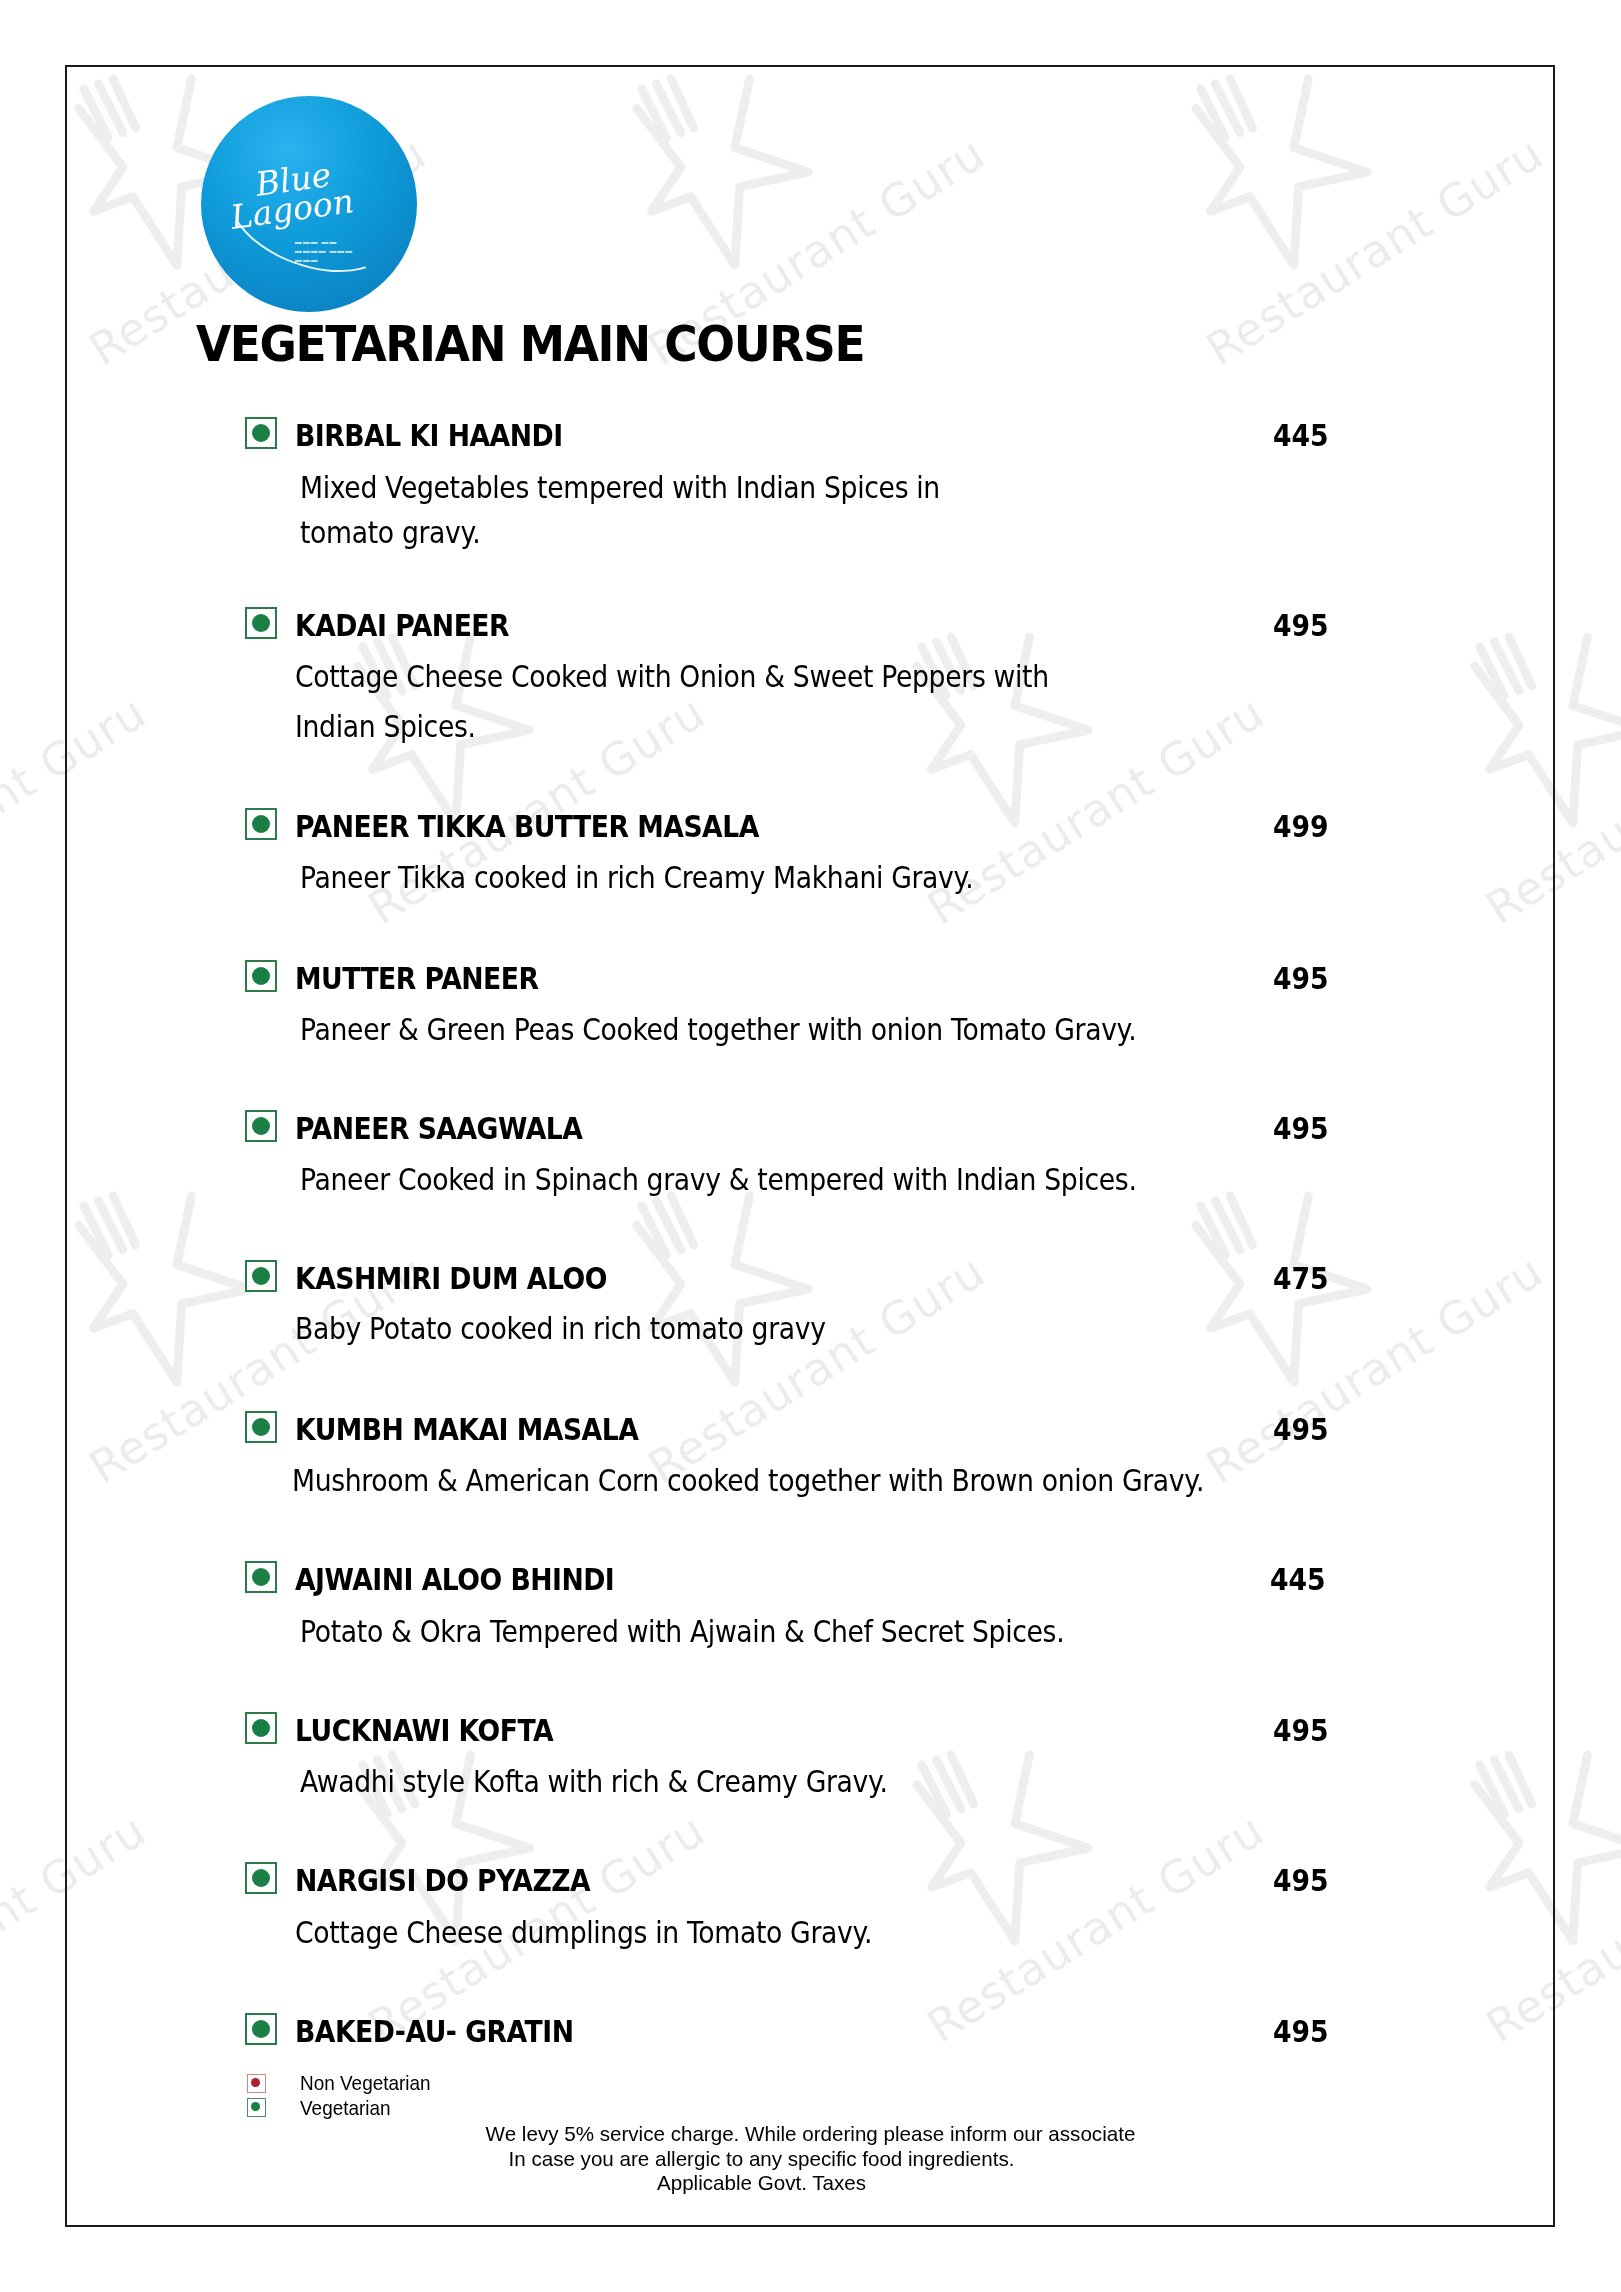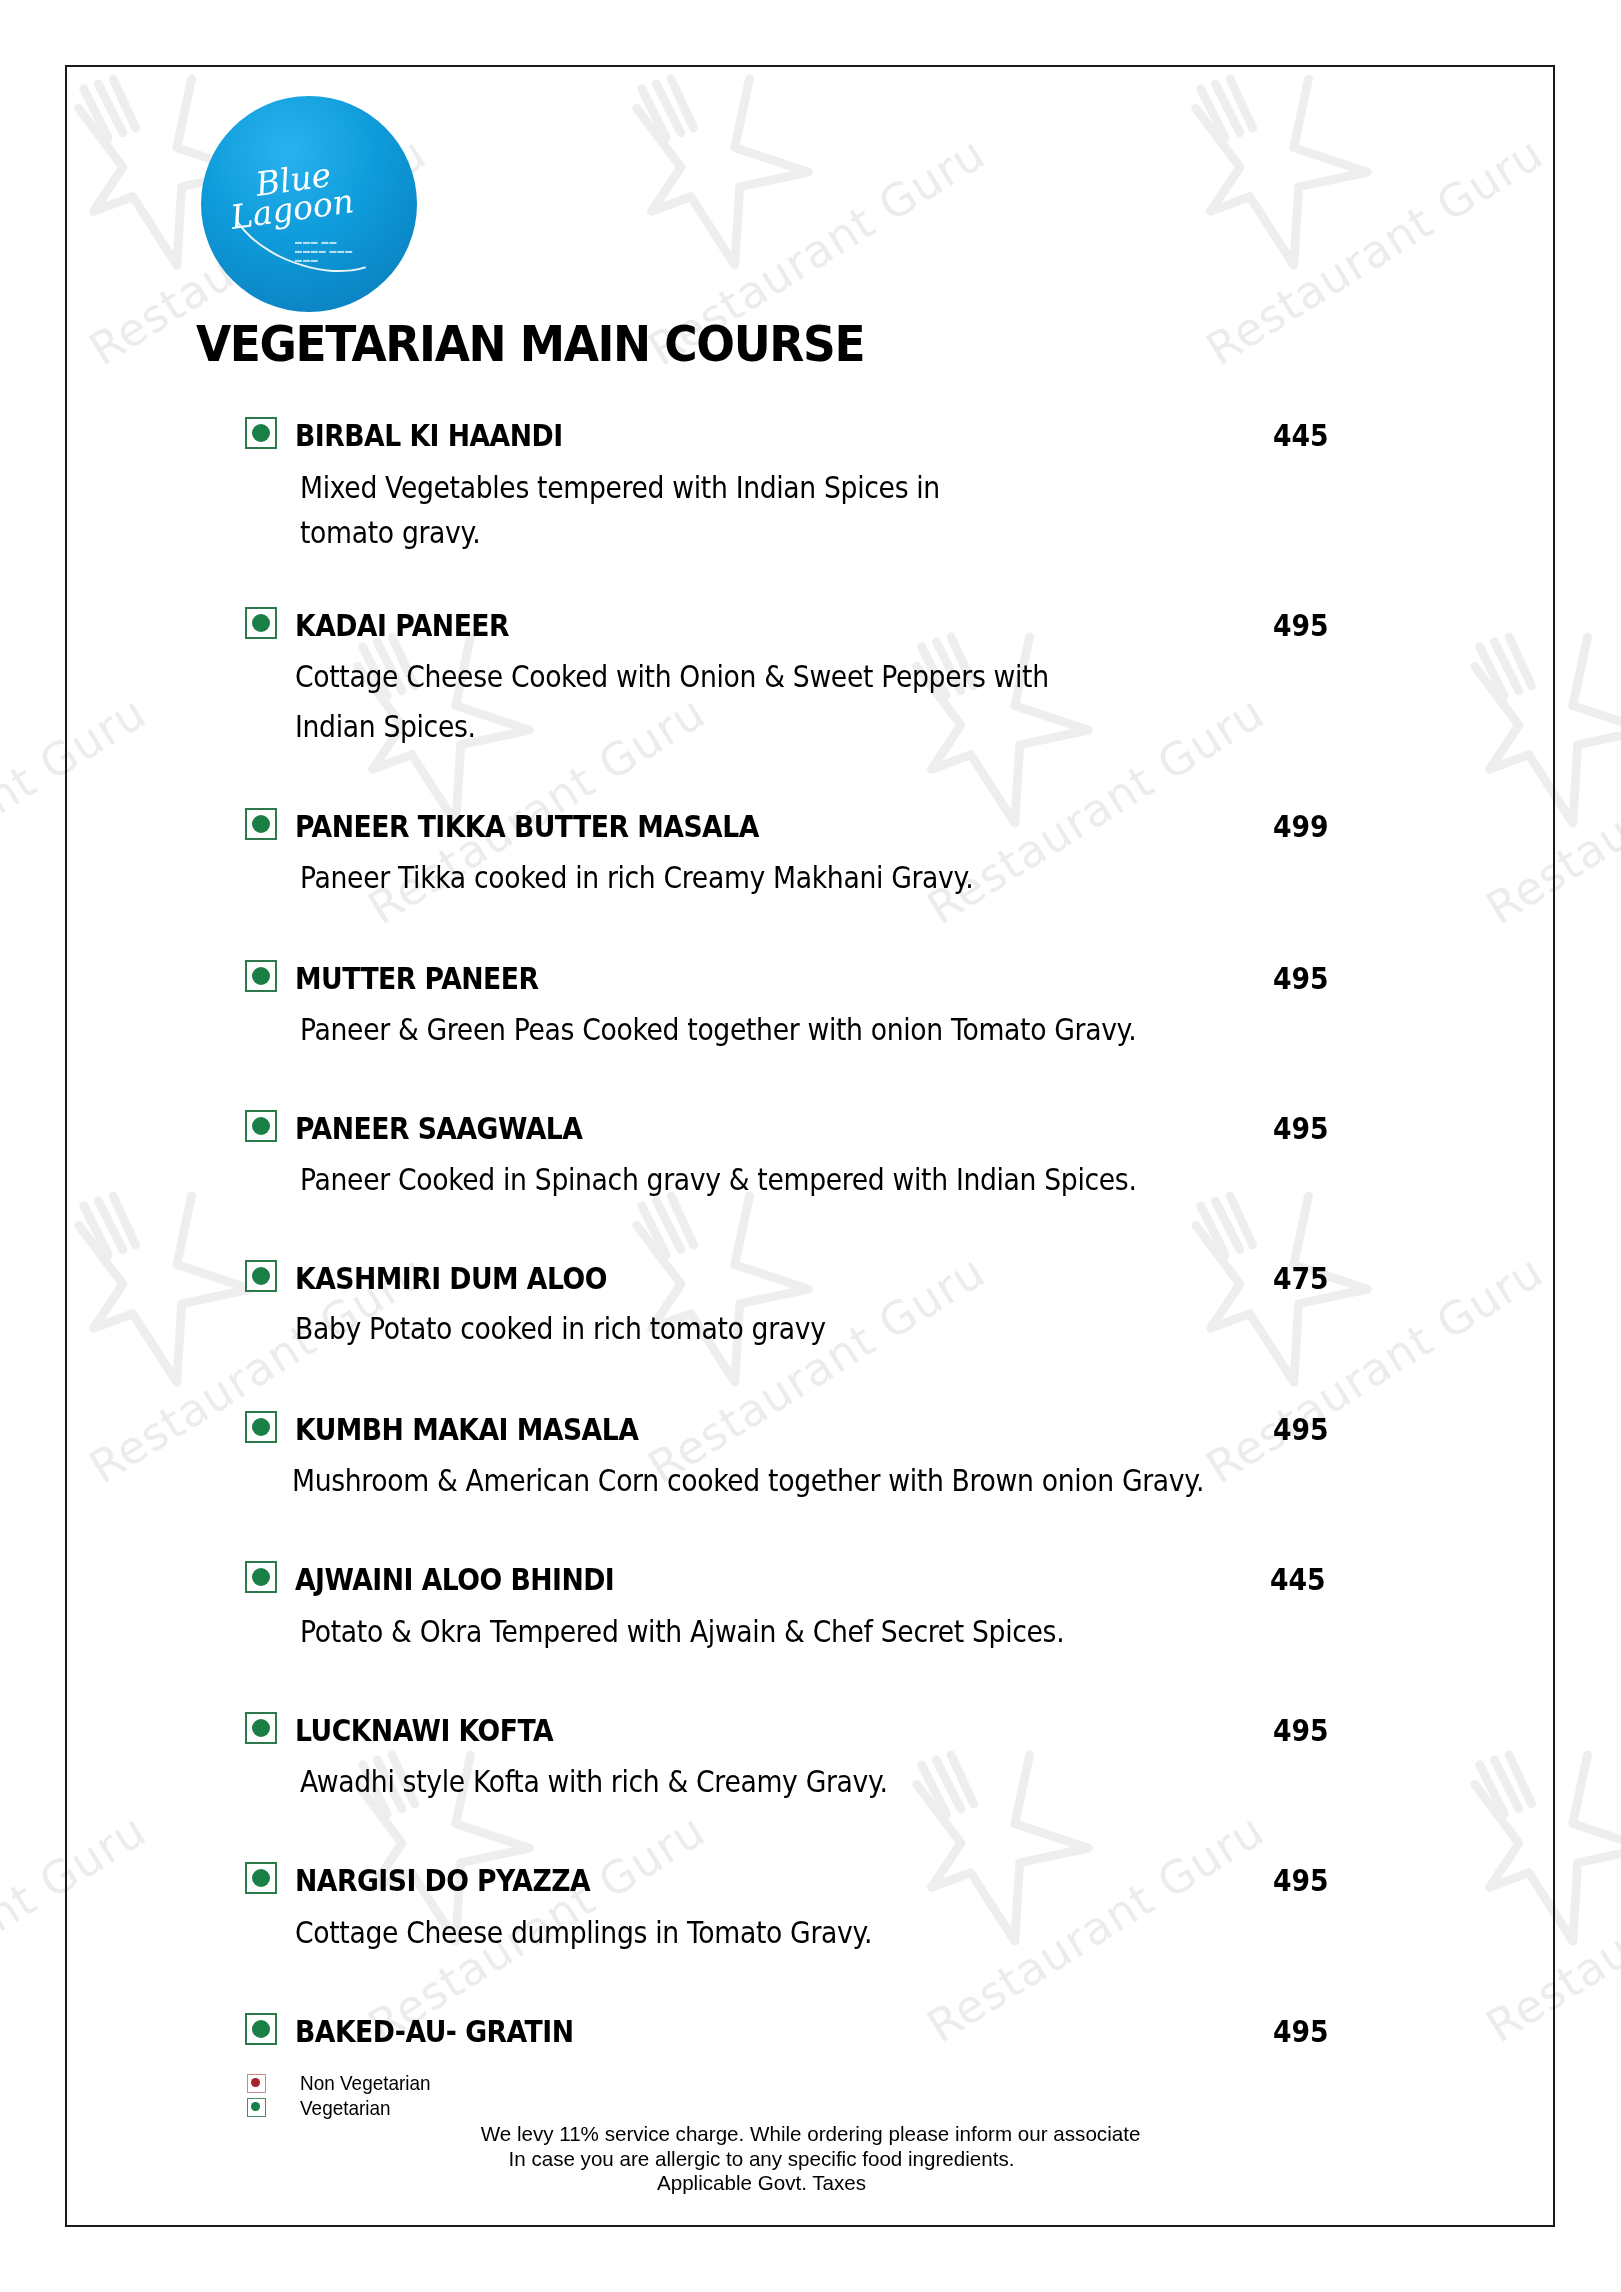--- a/index.html
+++ b/index.html
@@ -277,17 +277,17 @@
 </div>
 
 <div>
   <span class="legend-icon nonveg" style="top:2074px"></span>
   <span class="legend-label" style="top:2071px">Non Vegetarian</span>
   <span class="legend-icon veg" style="top:2098px"></span>
   <span class="legend-label" style="top:2096px">Vegetarian</span>
 </div>
 
 <div>
-  <div class="footer-line" style="top:2121px;padding-left:0px">We levy 11% service charge. While ordering please inform our associate</div>
+  <div class="footer-line" style="top:2121px;padding-left:0px">We levy 5% service charge. While ordering please inform our associate</div>
   <div class="footer-line" style="top:2146px;left:-49px">In case you are allergic to any specific food ingredients.</div>
   <div class="footer-line" style="top:2170px;left:-49px">Applicable Govt. Taxes</div>
 </div>
 
 
 </body></html>

